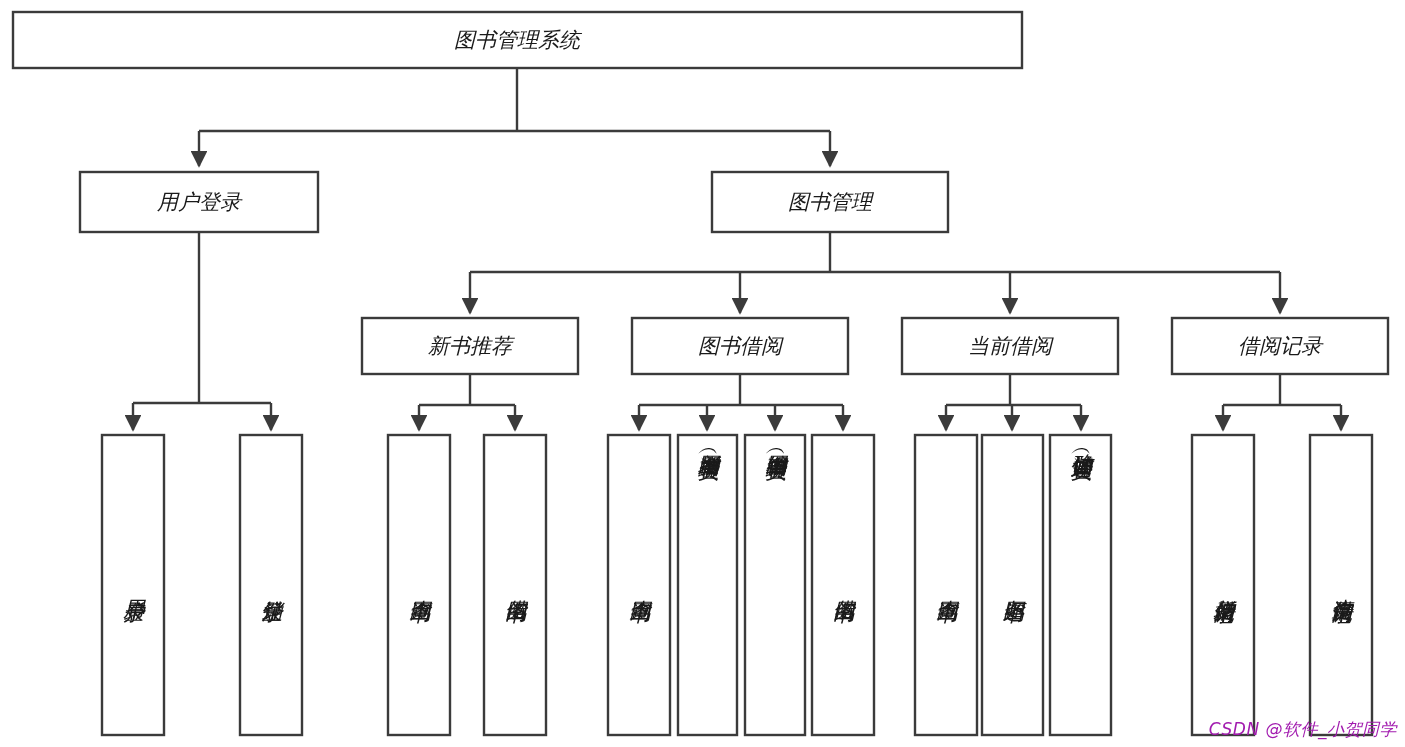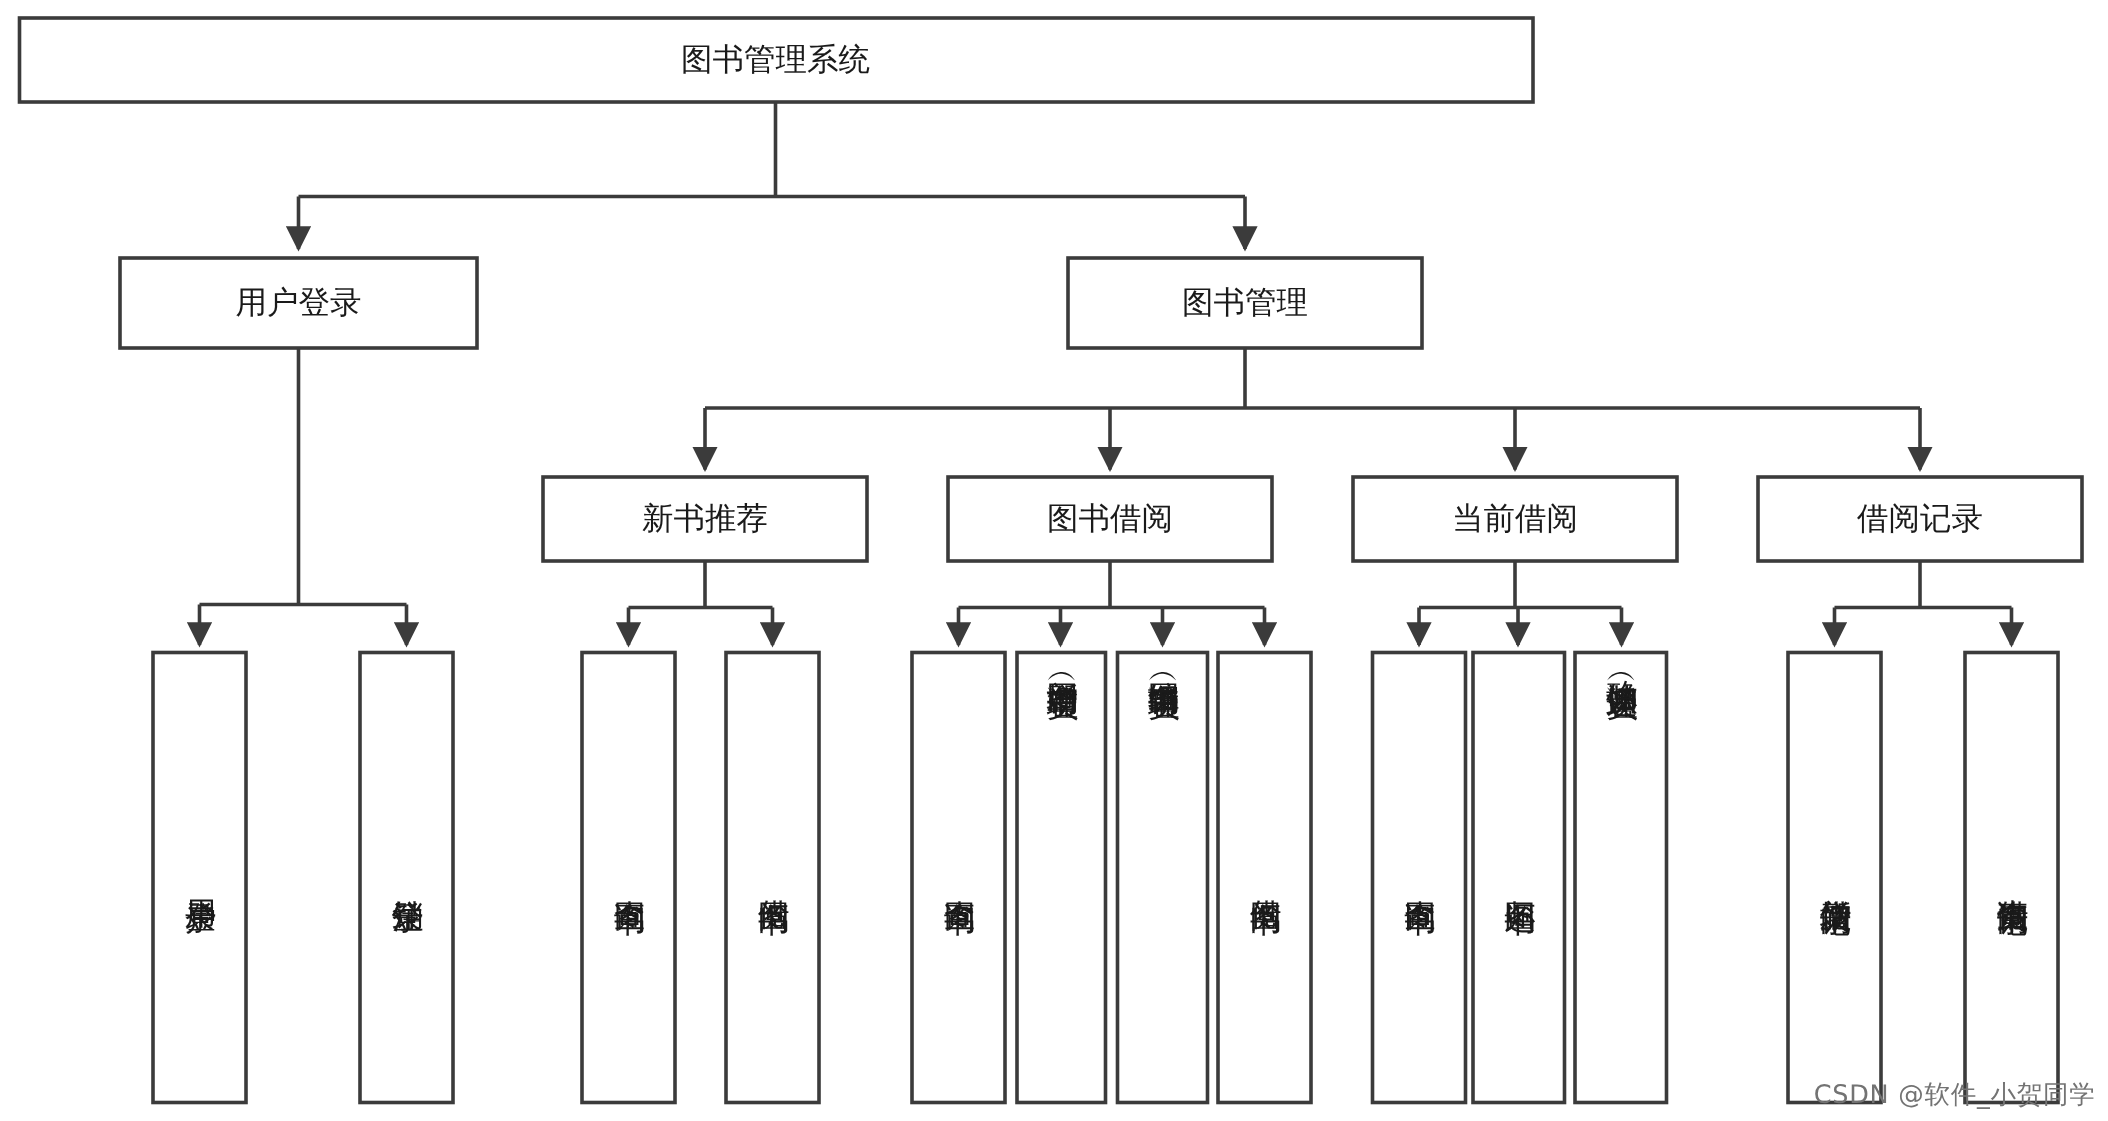--- a/index.html
+++ b/index.html
@@ -10,20 +10,21 @@
   }
   body {
     font-family: "DejaVu Sans", "Liberation Sans", sans-serif;
   }
   #diagram-root {
     position: relative;
     width: 1405px;
     height: 747px;
     background: #ffffff;
     overflow: hidden;
+    font-style: italic;
   }
   svg.diagram-canvas {
     position: absolute;
     top: 0;
     left: 0;
     width: 1405px;
     height: 747px;
   }
   .node-box {
     fill: #ffffff;
@@ -62,21 +63,21 @@
     letter-spacing: 1px;
     color: #1a1a1a;
     white-space: nowrap;
   }
   .watermark {
     position: absolute;
     right: 8px;
     bottom: 6px;
     font-family: "DejaVu Sans", "Liberation Sans", sans-serif;
     font-size: 17px;
-    color: #737373;
+    color: #a21caf;
     letter-spacing: 0.5px;
     user-select: none;
   }
 </style>
 </head>
 <body>
 
 <div id="diagram-root">
 
   <svg class="diagram-canvas" viewBox="0 0 1405 747">

